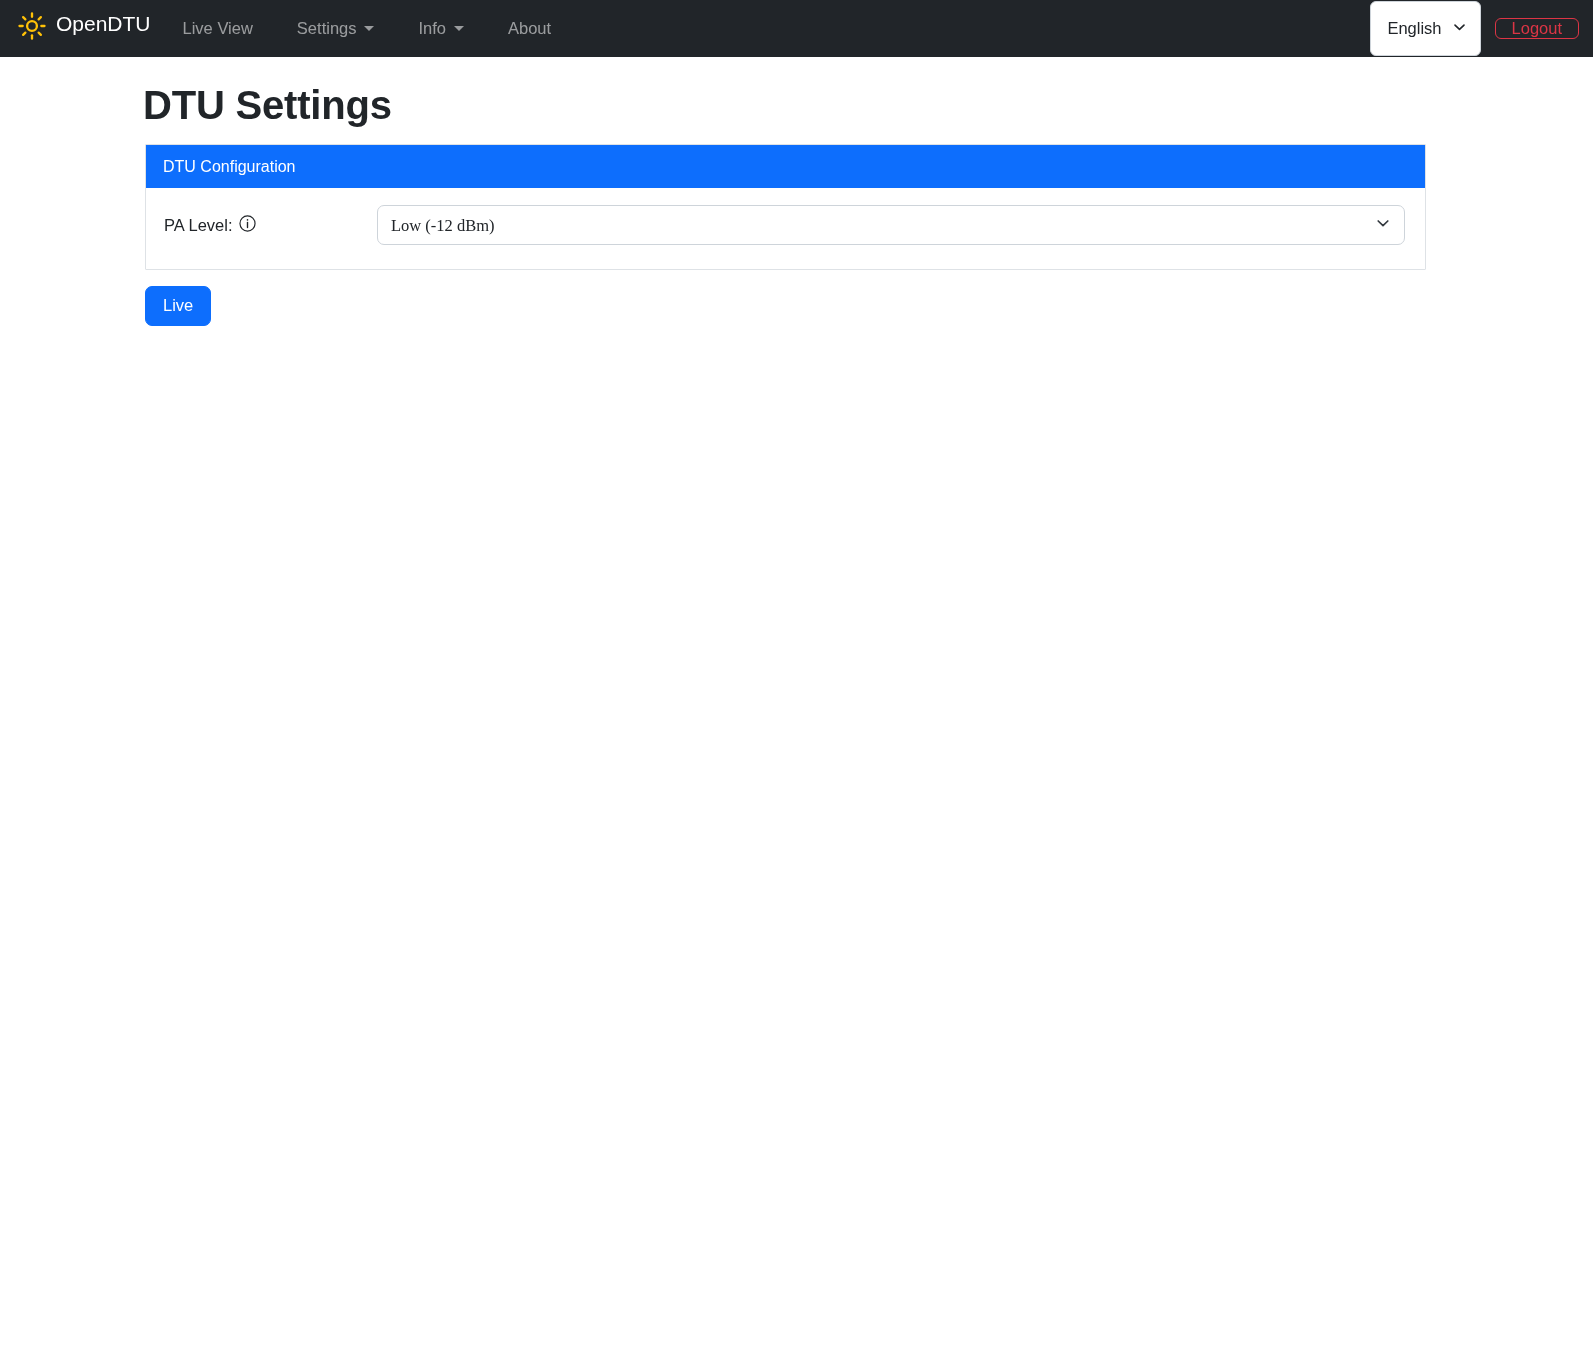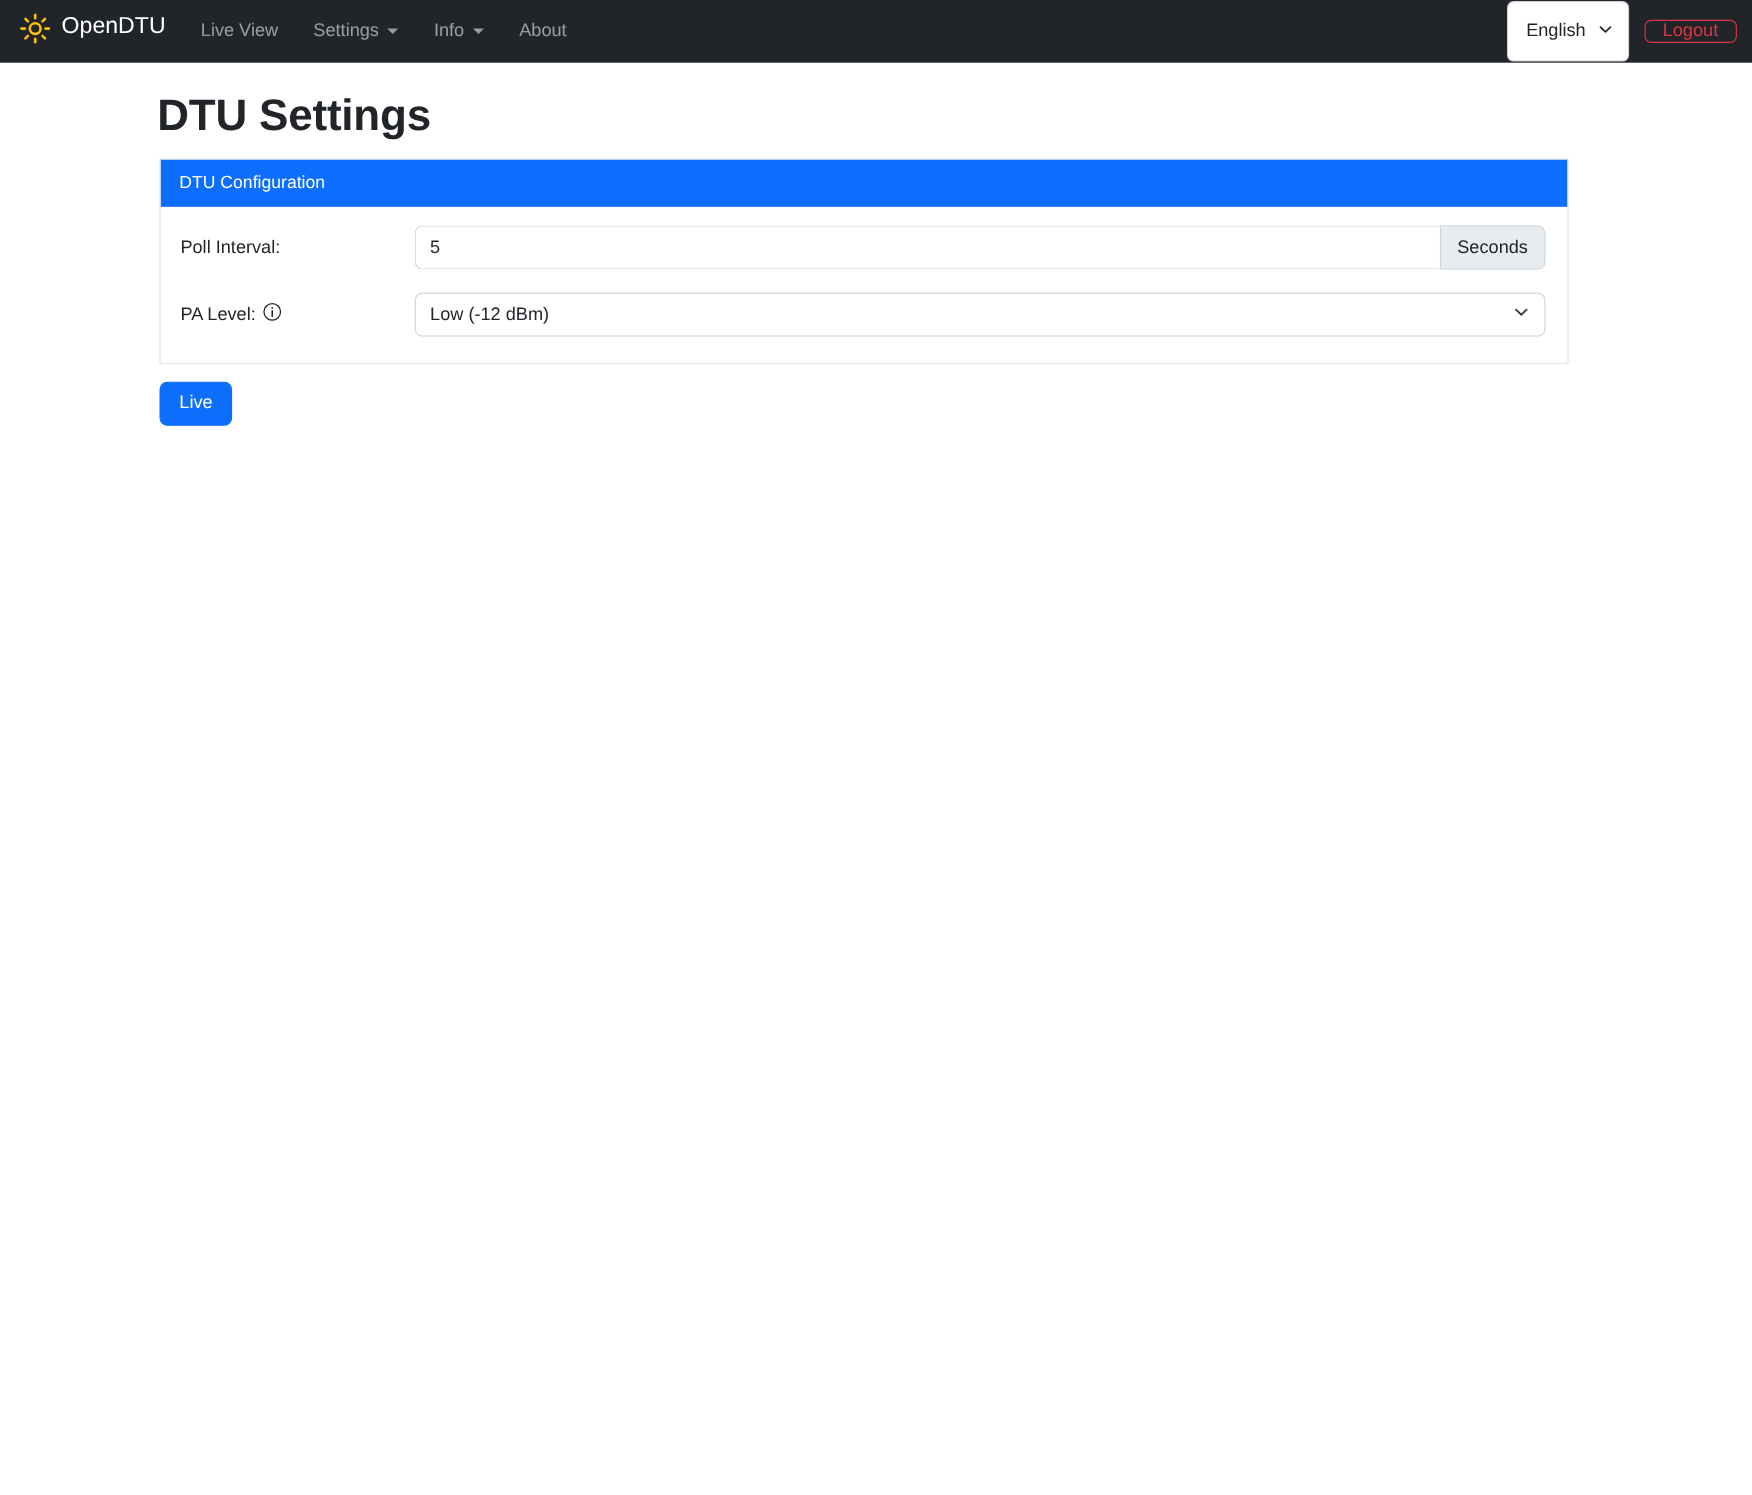--- a/index.html
+++ b/index.html
@@ -29,21 +29,21 @@
     color: #ffffff;
     font-size: 21px;
     text-decoration: none;
     margin-right: 16px;
     white-space: nowrap;
   }
   .sun-icon { display: block; }
   .nav-links {
     display: flex;
     align-items: center;
-    gap: 0px;
+    gap: 12px;
     list-style: none;
     margin: 0;
     padding: 0;
     justify-content: flex-end;
   }
   .nav-item {
     color: rgba(255,255,255,0.55);
     font-size: 16.5px;
     padding: 8px 16px;
     cursor: pointer;
@@ -194,21 +194,21 @@
     display: flex;
   }
   .form-select {
     flex: 1;
     height: 40px;
     border: 1px solid #ced4da;
     border-radius: 7px;
     font-size: 16.5px;
     padding: 0 34px 0 13px;
     color: #212529;
-    font-family: Liberation Sans, sans-serif;
+    font-family: Liberation Serif, serif;
     background: #fff;
     appearance: none;
     -webkit-appearance: none;
     outline: none;
     cursor: pointer;
   }
   .select-chevron {
     position: absolute;
     right: 14px;
     top: 50%;
@@ -283,29 +283,20 @@
 <div class="container">
 
   <h1 class="page-title">DTU Settings</h1>
 
   <div class="card">
     <div class="card-header">DTU Configuration</div>
 
     <div class="card-body">
 
 
-      <div class="form-row">
-        <div class="form-label">
-          <span>Poll Interval:</span>
-        </div>
-        <div class="field-wrap input-group">
-          <input class="form-control" type="text" value="5" style="">
-          <span class="input-addon">Seconds</span>
-        </div>
-      </div>
 
       <div class="form-row">
         <div class="form-label">
           <span>PA Level:</span>
           <span class="info-icon">
             <svg width="17" height="17" viewBox="0 0 16 16" fill="none" stroke="#212529" stroke-width="1.1">
               <circle cx="8" cy="8" r="7.1"></circle>
               <line x1="8" y1="7" x2="8" y2="11.8" stroke-linecap="round" stroke-width="1.3"></line>
               <circle cx="8" cy="4.6" r="0.78" fill="#212529" stroke="none"></circle>
             </svg>

